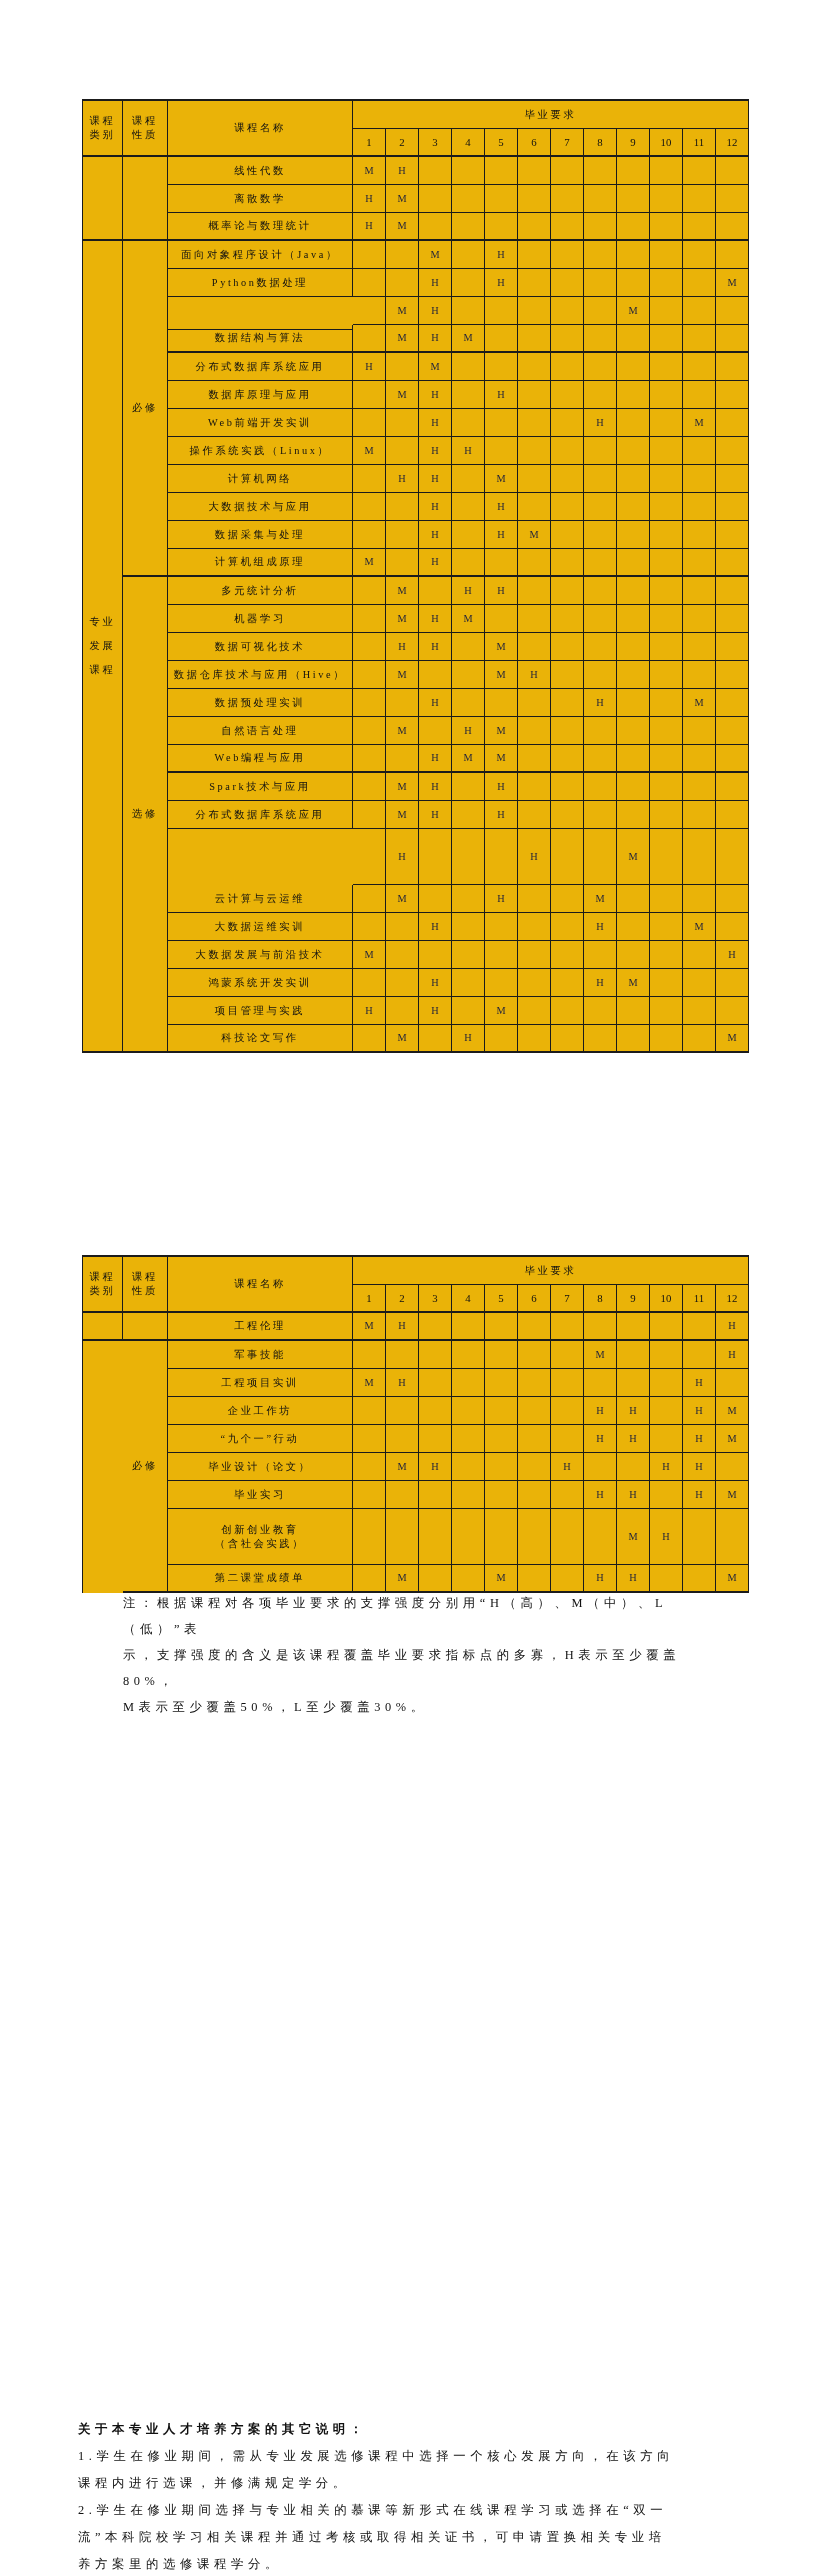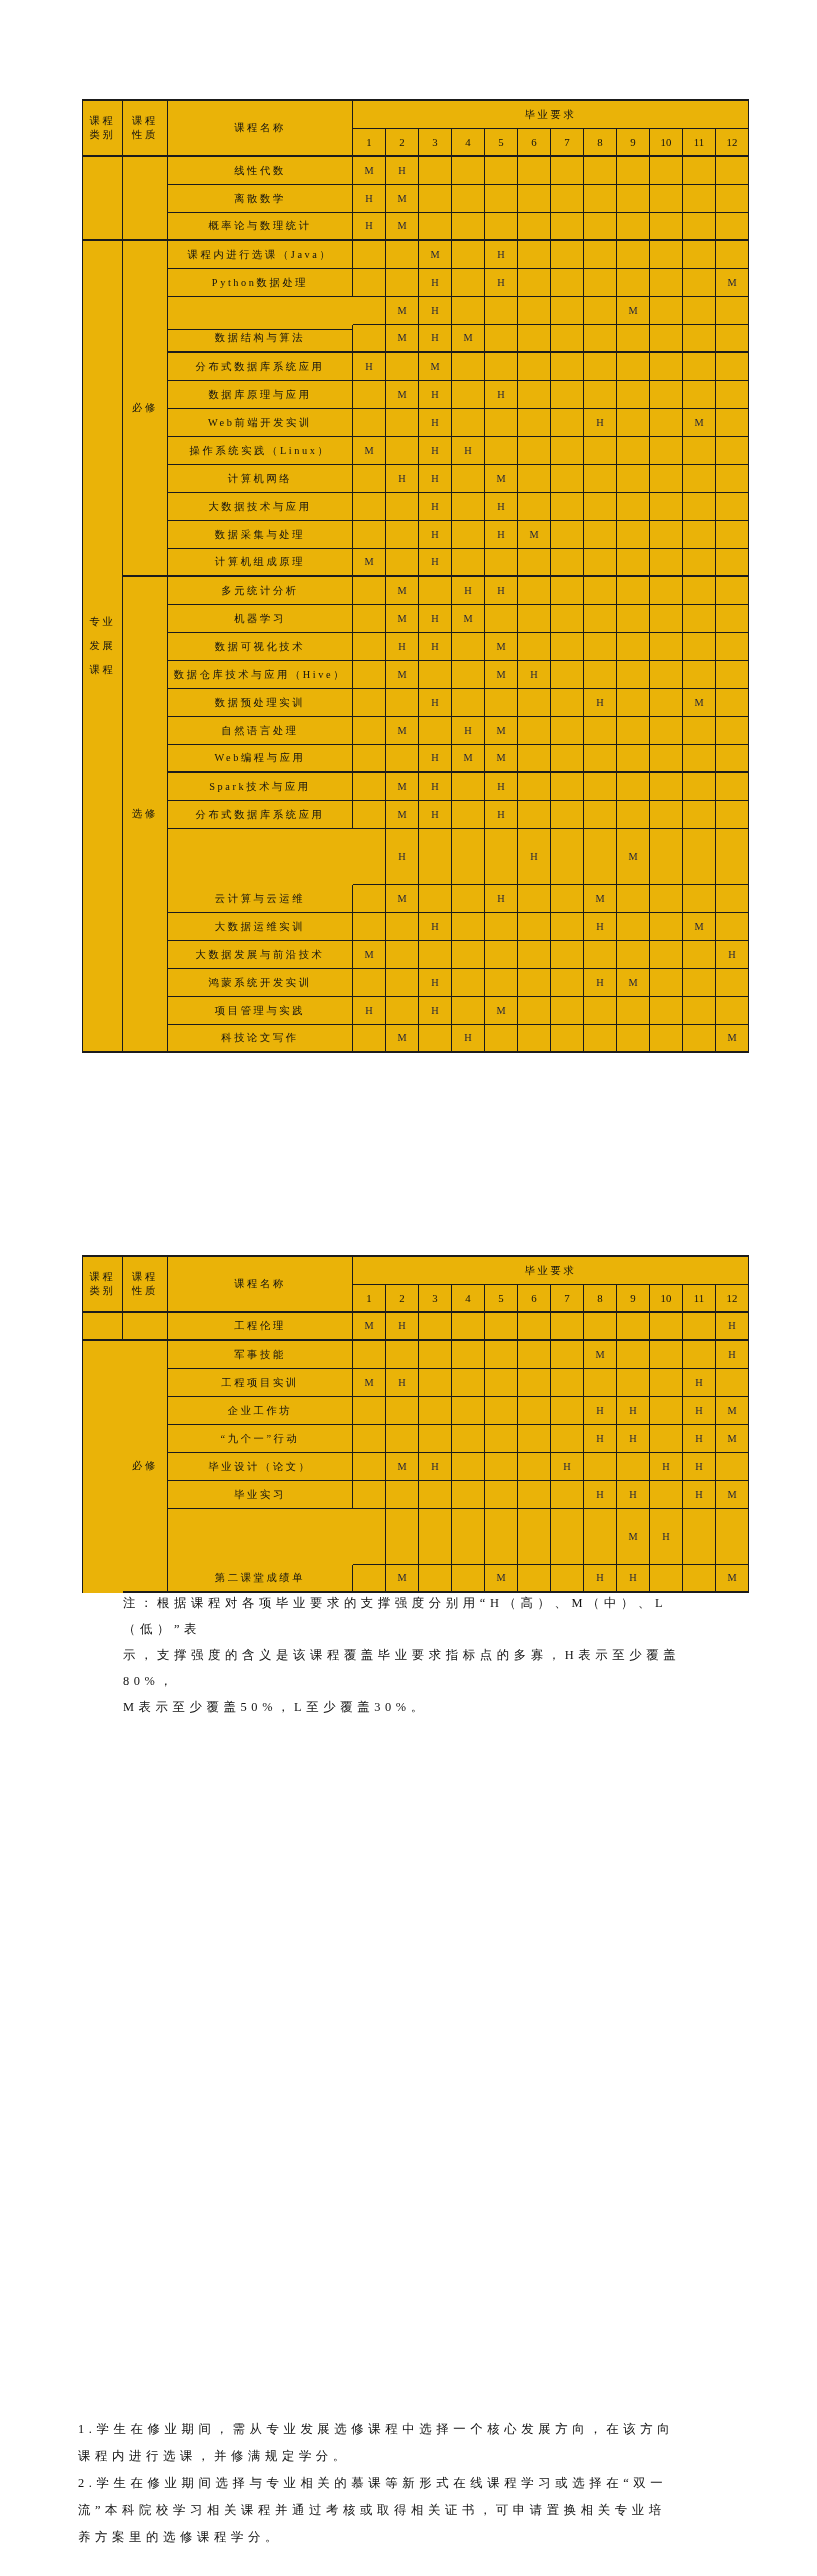--- a/index.html
+++ b/index.html
@@ -100,21 +100,21 @@
     <div class="cell mark bb4" style="grid-area: 5 / 10 / span 1;"></div>
     <div class="cell mark bb4" style="grid-area: 5 / 11 / span 1;"></div>
     <div class="cell mark bb4" style="grid-area: 5 / 12 / span 1;"></div>
     <div class="cell mark bb4" style="grid-area: 5 / 13 / span 1;"></div>
     <div class="cell mark bb4" style="grid-area: 5 / 14 / span 1;"></div>
     <div class="cell mark bb4" style="grid-area: 5 / 15 / span 1;"></div>
     <div class="cell pre vlabel bb4" style="grid-area: 6 / 1 / span 29;">专业
 发展
 课程</div>
     <div class="cell bb4" style="grid-area: 6 / 2 / span 12;">必修</div>
-    <div class="cell pre name" style="grid-area: 6 / 3 / span 1;">课程内进行选课（Java）</div>
+    <div class="cell pre name" style="grid-area: 6 / 3 / span 1;">面向对象程序设计（Java）</div>
     <div class="cell mark" style="grid-area: 6 / 4 / span 1;"></div>
     <div class="cell mark" style="grid-area: 6 / 5 / span 1;"></div>
     <div class="cell mark" style="grid-area: 6 / 6 / span 1;">M</div>
     <div class="cell mark" style="grid-area: 6 / 7 / span 1;"></div>
     <div class="cell mark" style="grid-area: 6 / 8 / span 1;">H</div>
     <div class="cell mark" style="grid-area: 6 / 9 / span 1;"></div>
     <div class="cell mark" style="grid-area: 6 / 10 / span 1;"></div>
     <div class="cell mark" style="grid-area: 6 / 11 / span 1;"></div>
     <div class="cell mark" style="grid-area: 6 / 12 / span 1;"></div>
     <div class="cell mark" style="grid-area: 6 / 13 / span 1;"></div>
@@ -579,20 +579,22 @@
     <div class="cell mark" style="grid-area: 9 / 6 / span 1;"></div>
     <div class="cell mark" style="grid-area: 9 / 7 / span 1;"></div>
     <div class="cell mark" style="grid-area: 9 / 8 / span 1;"></div>
     <div class="cell mark" style="grid-area: 9 / 9 / span 1;"></div>
     <div class="cell mark" style="grid-area: 9 / 10 / span 1;"></div>
     <div class="cell mark" style="grid-area: 9 / 11 / span 1;">H</div>
     <div class="cell mark" style="grid-area: 9 / 12 / span 1;">H</div>
     <div class="cell mark" style="grid-area: 9 / 13 / span 1;"></div>
     <div class="cell mark" style="grid-area: 9 / 14 / span 1;">H</div>
     <div class="cell mark" style="grid-area: 9 / 15 / span 1;">M</div>
+    <div class="cell pre name" style="grid-area: 10 / 3 / span 2;">创新创业教育
+（含社会实践）</div>
     <div class="cell mark" style="grid-area: 10 / 4 / span 2;"></div>
     <div class="cell mark" style="grid-area: 10 / 5 / span 2;"></div>
     <div class="cell mark" style="grid-area: 10 / 6 / span 2;"></div>
     <div class="cell mark" style="grid-area: 10 / 7 / span 2;"></div>
     <div class="cell mark" style="grid-area: 10 / 8 / span 2;"></div>
     <div class="cell mark" style="grid-area: 10 / 9 / span 2;"></div>
     <div class="cell mark" style="grid-area: 10 / 10 / span 2;"></div>
     <div class="cell mark" style="grid-area: 10 / 11 / span 2;"></div>
     <div class="cell mark" style="grid-area: 10 / 12 / span 2;">M</div>
     <div class="cell mark" style="grid-area: 10 / 13 / span 2;">H</div>
@@ -611,20 +613,21 @@
     <div class="cell mark bb4" style="grid-area: 12 / 13 / span 1;"></div>
     <div class="cell mark bb4" style="grid-area: 12 / 14 / span 1;"></div>
     <div class="cell mark bb4" style="grid-area: 12 / 15 / span 1;">M</div>
   </div>
 
 <div class="req-note">注：根据课程对各项毕业要求的支撑强度分别用“H（高）、M（中）、L（低）”表
 示，支撑强度的含义是该课程覆盖毕业要求指标点的多寡，H表示至少覆盖80%，
 M表示至少覆盖50%，L至少覆盖30%。</div>
 
 <div class="notes-block">
+  <div class="notes-title">关于本专业人才培养方案的其它说明：</div>
   <div class="notes-item">1.学生在修业期间，需从专业发展选修课程中选择一个核心发展方向，在该方向
 课程内进行选课，并修满规定学分。</div>
   <div class="notes-item">2.学生在修业期间选择与专业相关的慕课等新形式在线课程学习或选择在“双一
 流”本科院校学习相关课程并通过考核或取得相关证书，可申请置换相关专业培
 养方案里的选修课程学分。</div>
 
 </div>
 
 
 </body></html>

